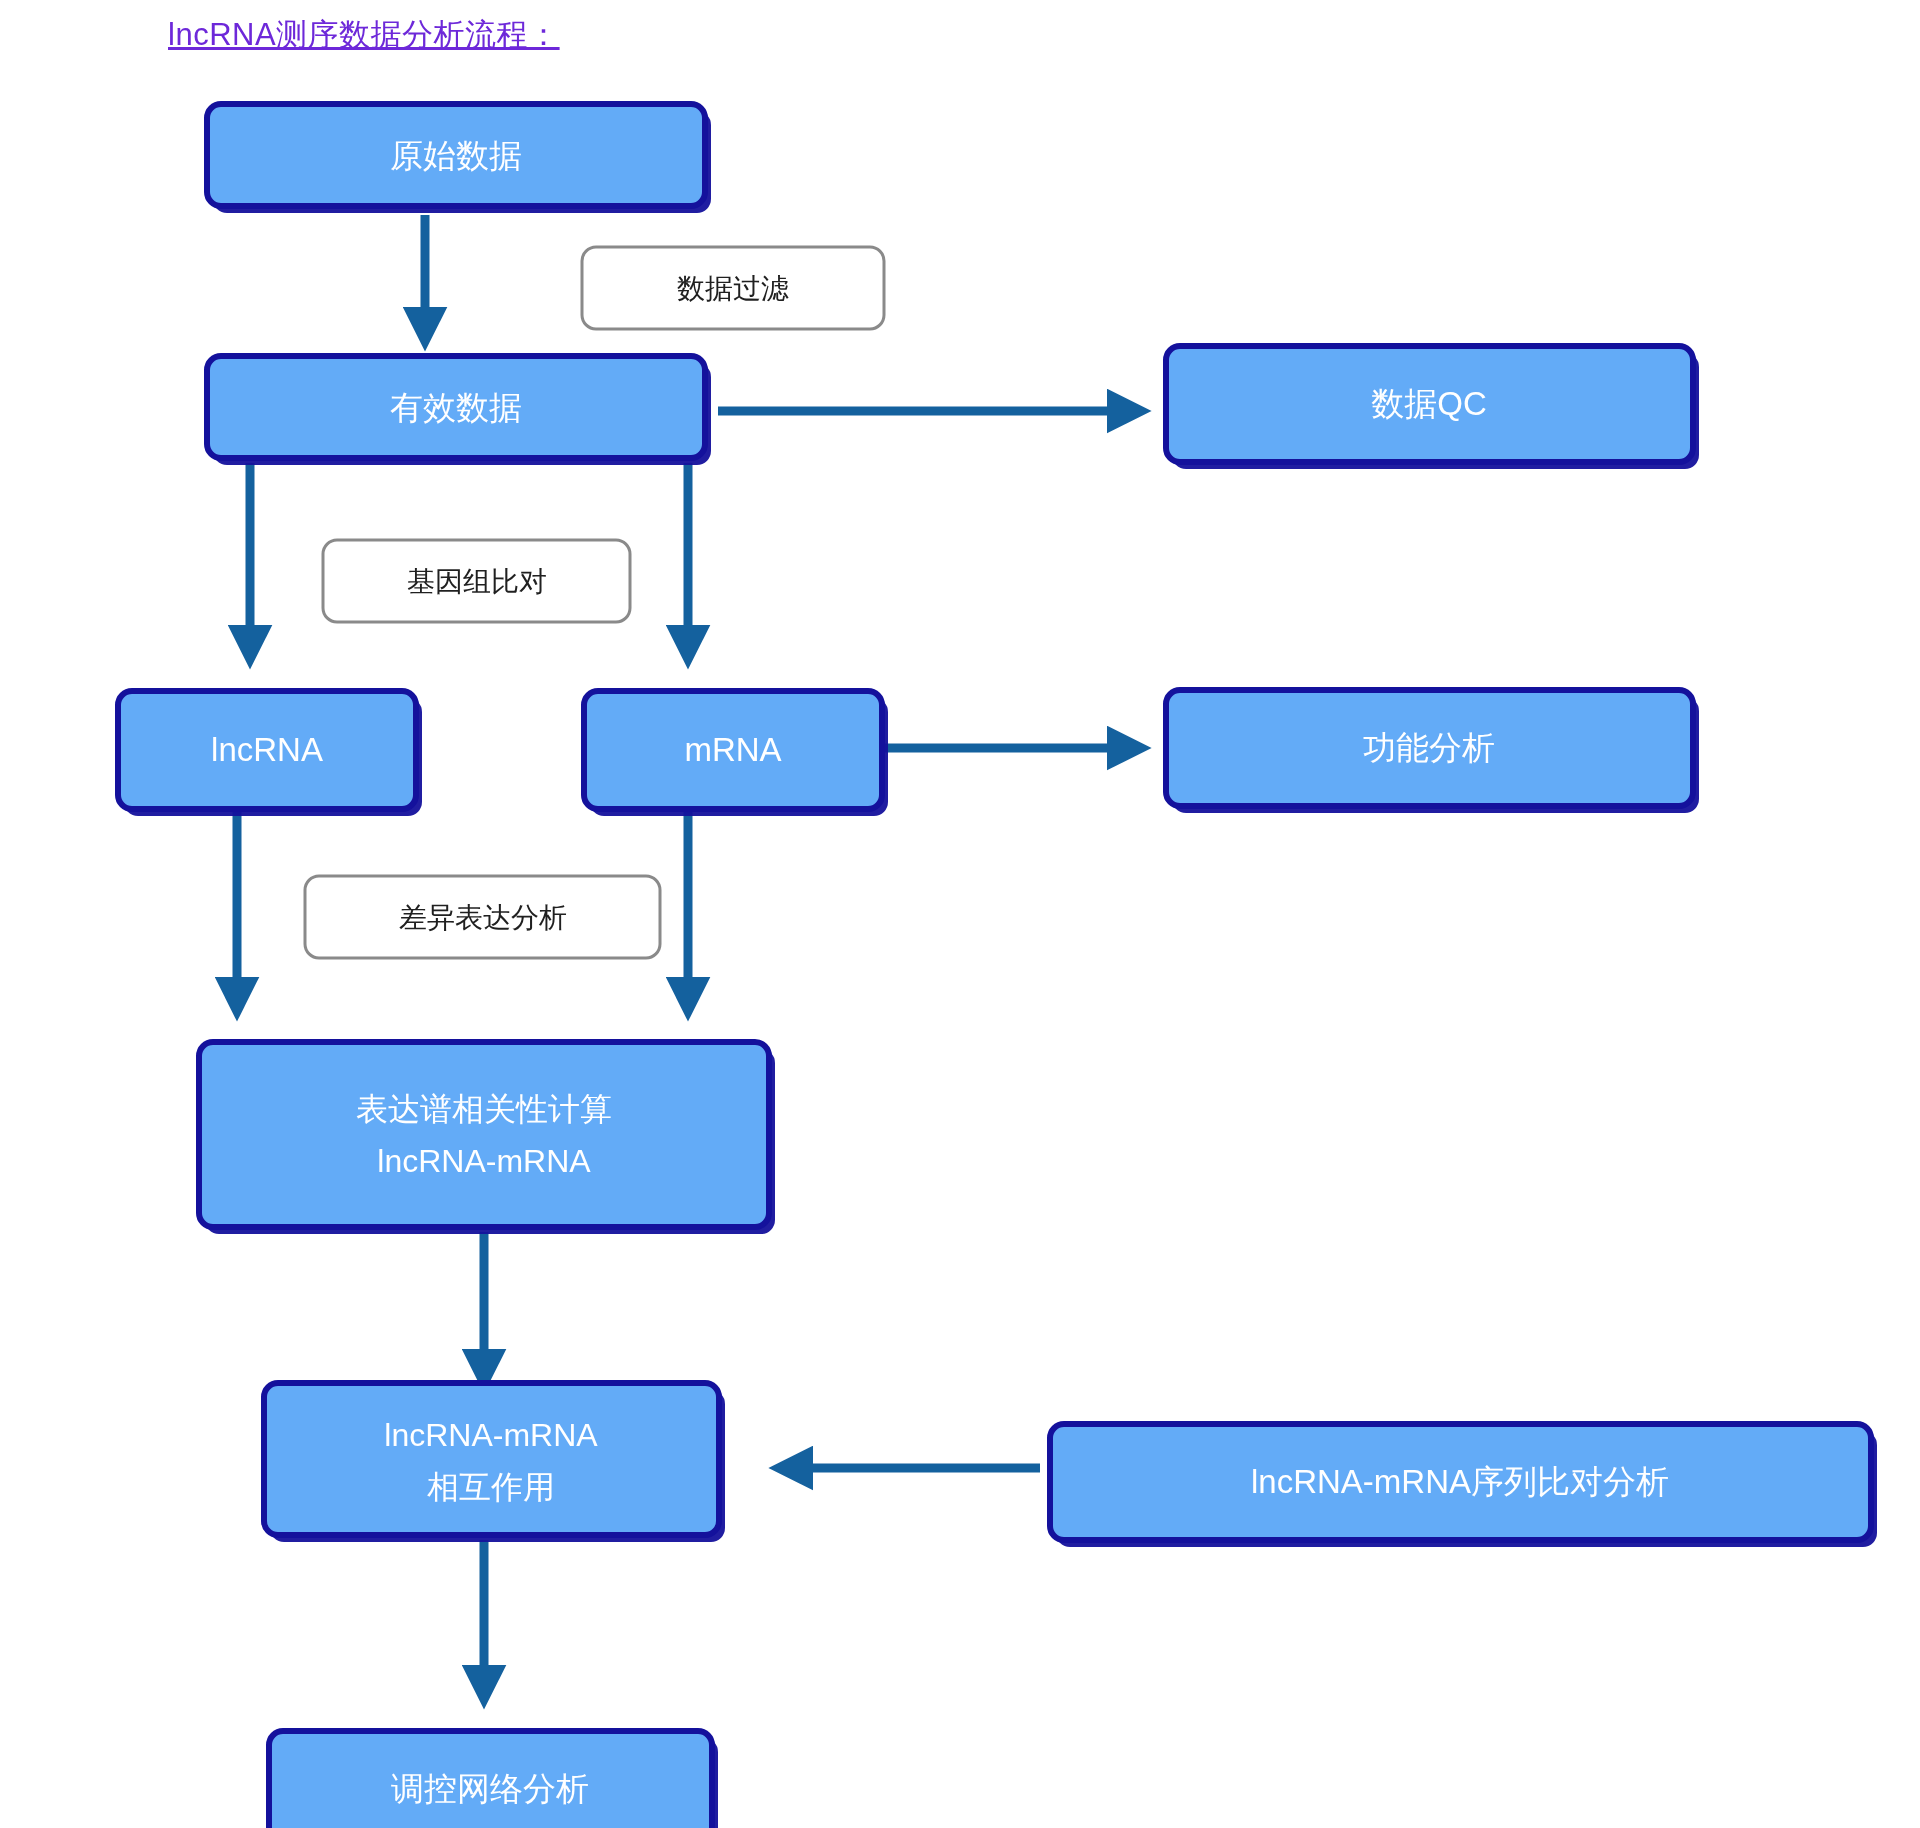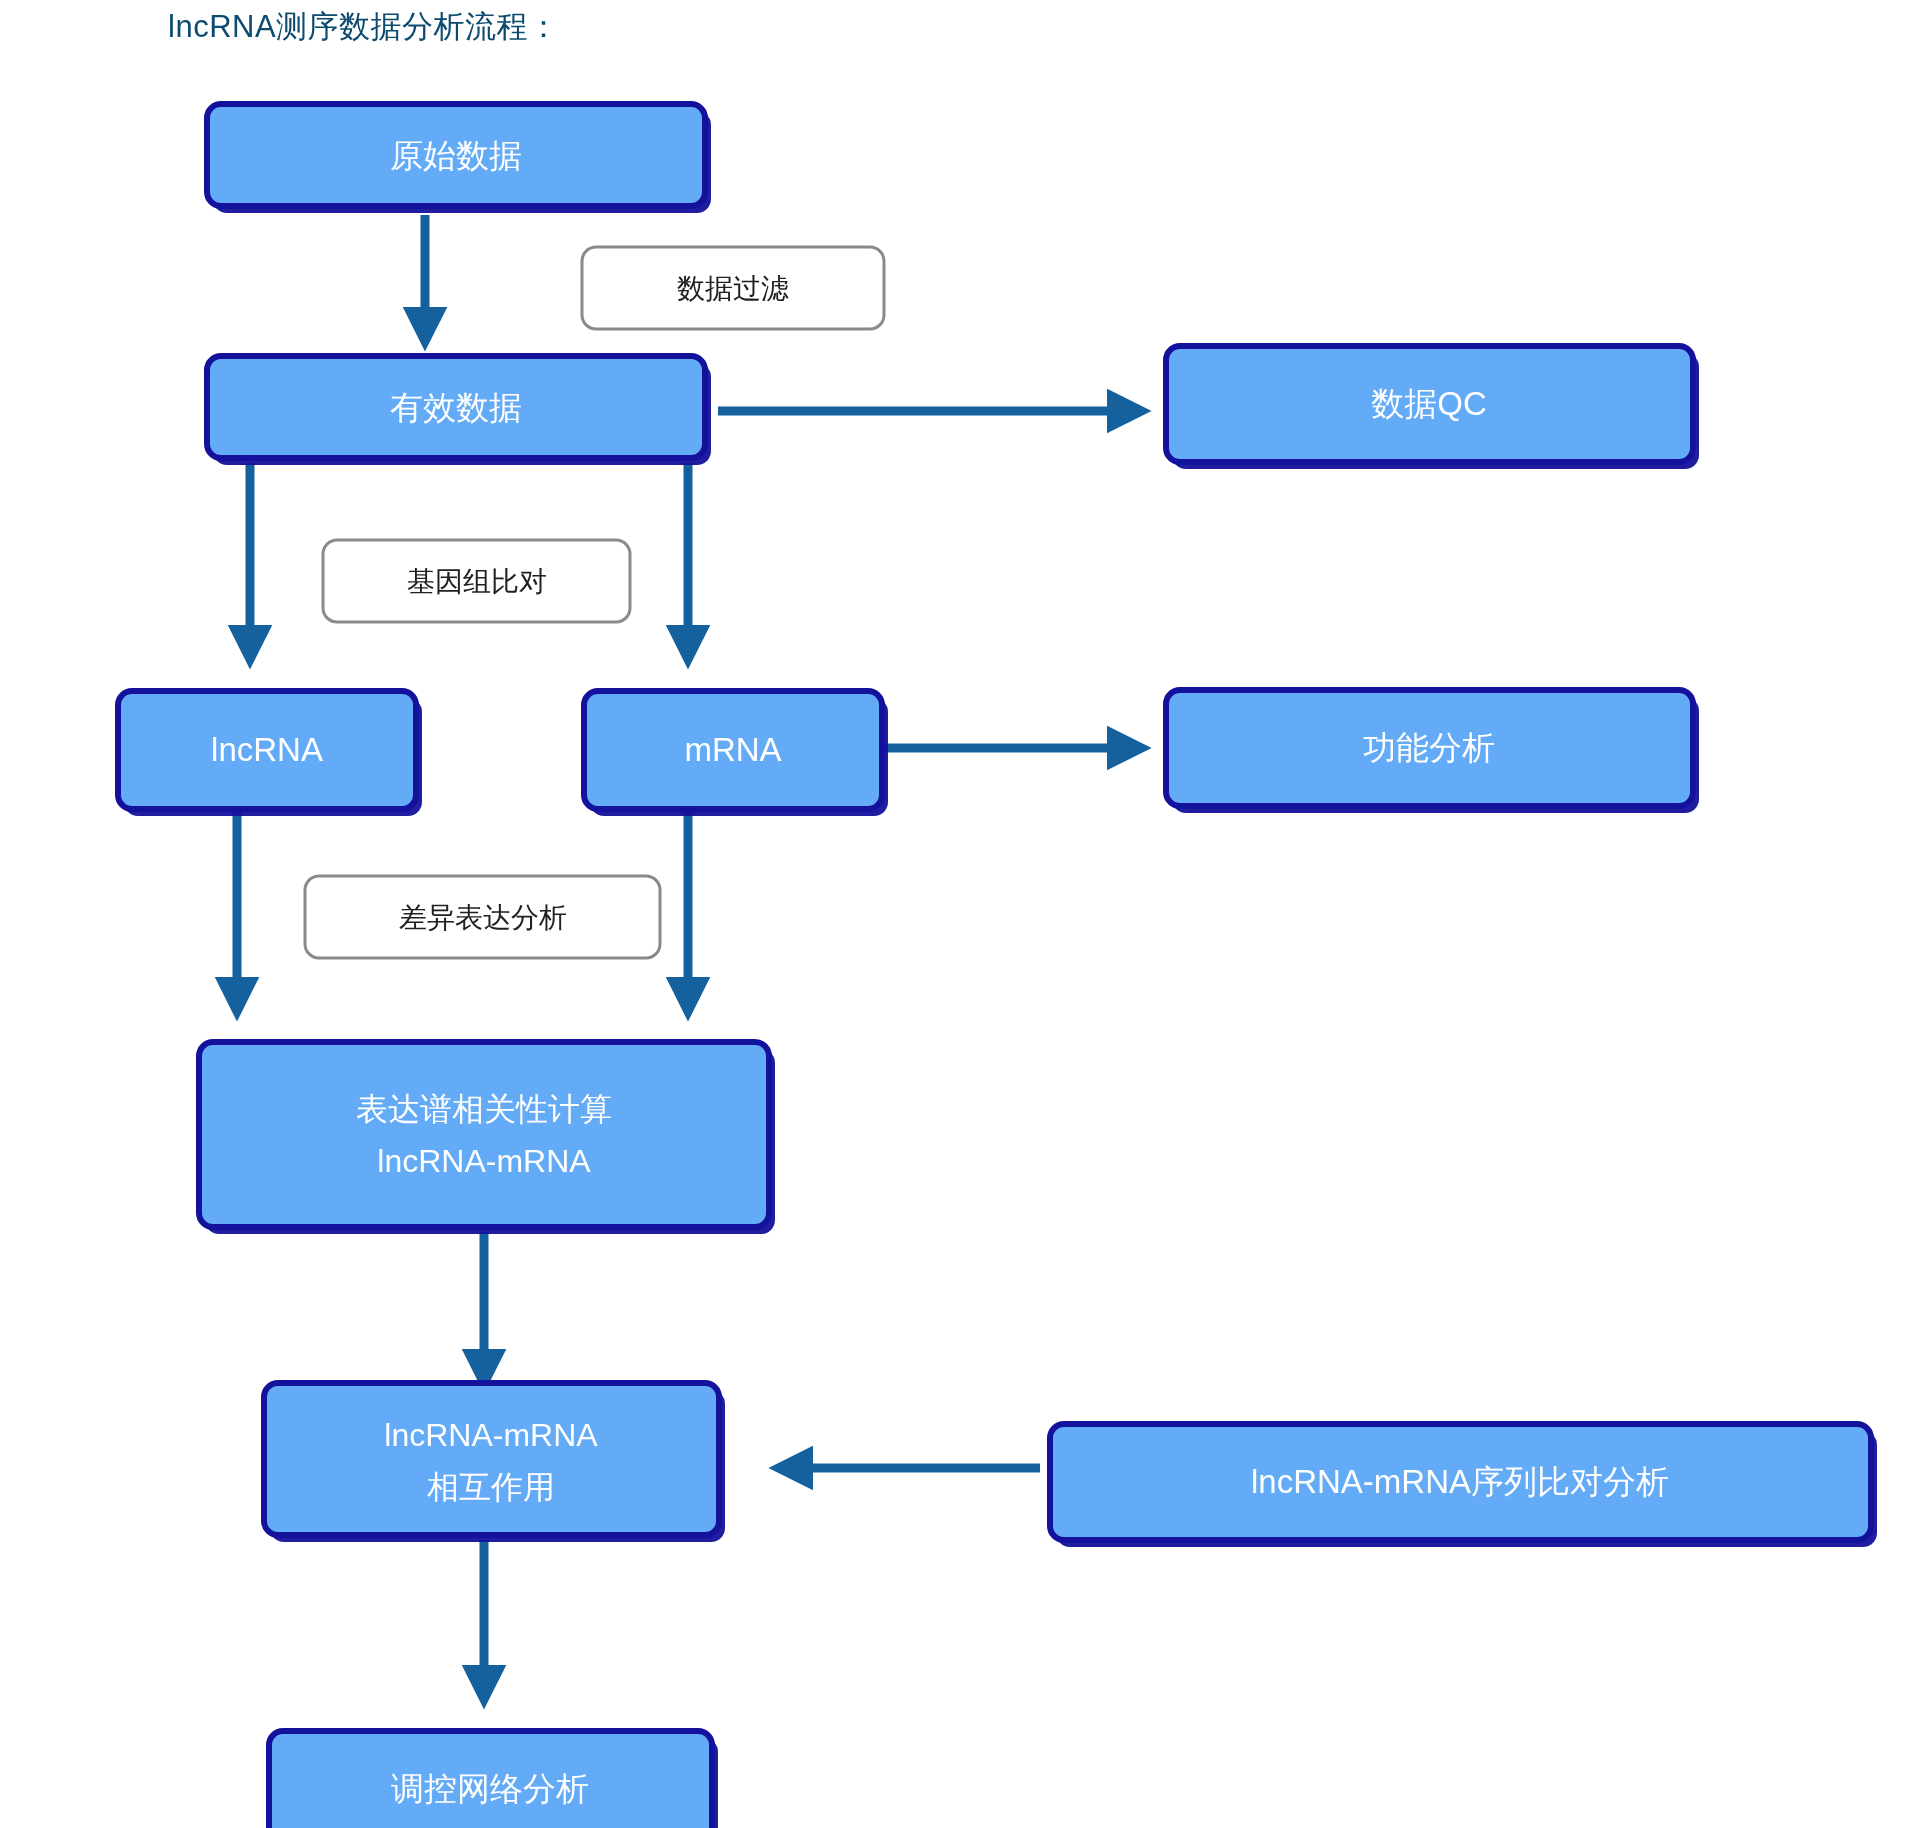--- a/index.html
+++ b/index.html
@@ -16,25 +16,26 @@
   }
   #canvas {
     position: absolute;
     inset: 0;
     width: 1920px;
     height: 1828px;
   }
   .page-title {
     position: absolute;
     left: 168px;
-    top: 6px;
+    top: 14px;
     font-size: 31px;
-    color: #0c4a6e;
+    color: #6d28d9;
     letter-spacing: 0.5px;
     white-space: nowrap;
+    text-decoration: underline;
   }
   svg { display: block; }
   .node-box {
     fill: #63ABF7;
     stroke: #14119C;
     stroke-width: 6;
   }
   .node-shadow {
     fill: #14119C;
     opacity: 0.95;

